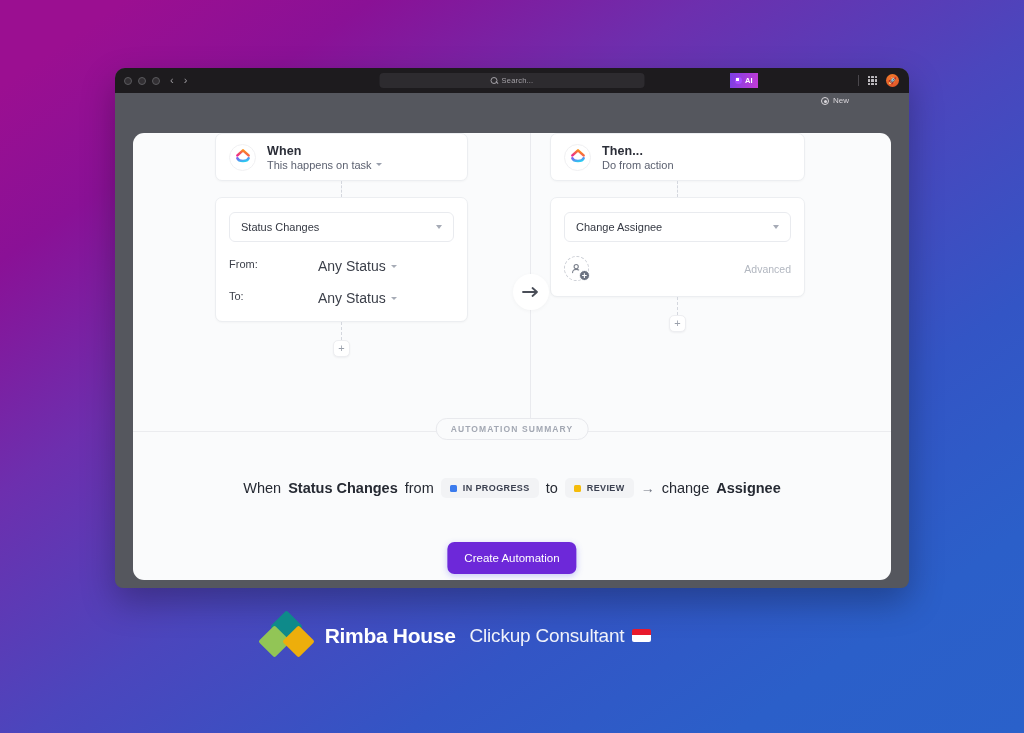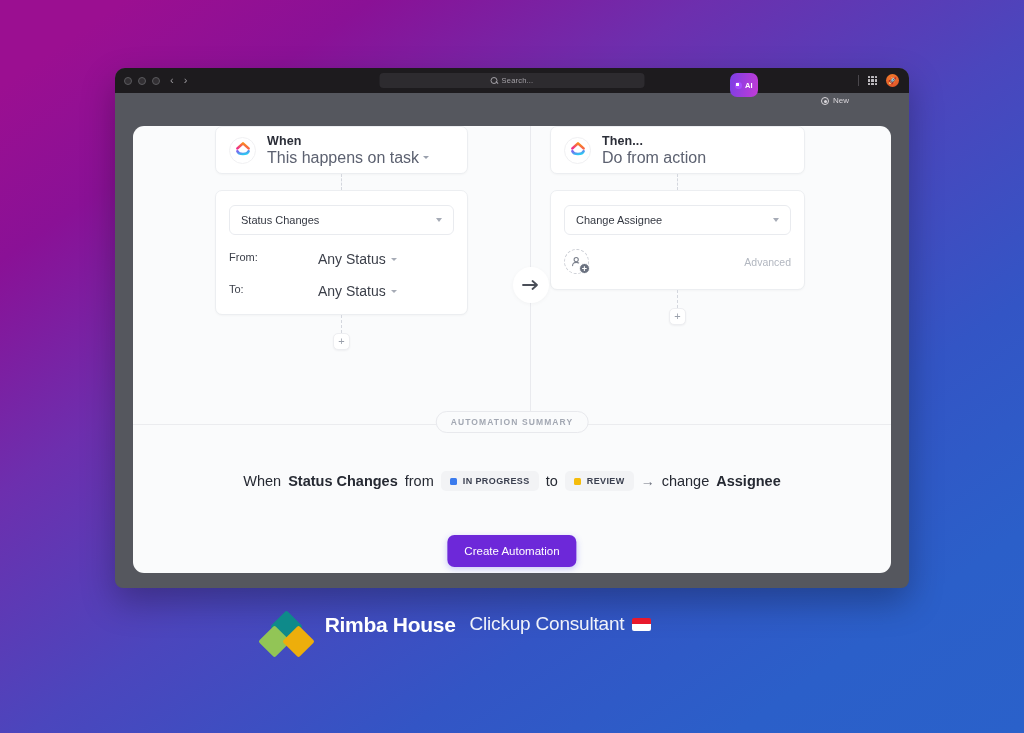--- a/index.html
+++ b/index.html
@@ -59,22 +59,22 @@
     content:""; position:absolute; left:0; top:0;
     width:5px; height:5px; border:1px solid #a3a0a6; border-radius:50%;
   }
   #searchbar .sicon::after {
     content:""; position:absolute; left:4.5px; top:4.5px;
     width:3px; height:1px; background:#a3a0a6; transform:rotate(45deg);
   }
   #searchbar .stext { color: #a3a0a6; font-size: 7.5px; letter-spacing: .2px; }
   #ai-chip {
     position: absolute; left: 615px; top: 5px;
-    height: 24px; padding: 0 5px;
-    border-radius: 7px;
+    height: 15px; padding: 0 5px;
+    border-radius: 0;
     background: linear-gradient(100deg,#7b3fe4,#c33bd6);
     display: flex; align-items: center; gap: 3px;
   }
   #ai-chip .aidot {
     width: 7px; height: 7px; border-radius: 50%;
     background: radial-gradient(circle at 35% 35%, #fff 0 28%, #a64bff 30% 100%);
   }
   #ai-chip .ailabel { color: #fff; font-size: 7.5px; font-weight: bold; }
   #tb-right {
     position: absolute; right: 10px; top: 0; height: 25px;
@@ -98,21 +98,21 @@
   .grid9 i { background:#bfbcc1; border-radius:.5px; }
   .avatar {
     width: 13px; height: 13px; border-radius: 50%;
     background: linear-gradient(160deg,#f47b2a,#e0532a);
     display:flex; align-items:center; justify-content:center;
     font-size: 7px;
   }
 
   
   #content {
-    position: absolute; left: 18px; top: 58px;
+    position: absolute; left: 18px; top: 65px;
     width: 758px; height: 447px;
     background: #fafbfc;
     border-radius: 11px;
     overflow: hidden;
   }
   #builder {
     position: relative;
     height: 298px;
   }
   #vdivider {
@@ -145,21 +145,21 @@
   }
   .cu-logo {
     width: 27px; height: 27px; border-radius: 50%;
     background: #fff;
     border: 1px solid #f0f0f2;
     display:flex; align-items:center; justify-content:center;
     flex: 0 0 auto;
   }
   .header-texts { display:flex; flex-direction:column; gap:1px; }
   .header-title { font-size: 12.5px; font-weight: bold; color: #2b2e38; letter-spacing: .1px; }
-  .header-sub { font-size: 16px; color: #5c6170; display:flex; align-items:center; gap:4px; }
+  .header-sub { font-size: 11px; color: #5c6170; display:flex; align-items:center; gap:4px; }
   .caret {
     display:inline-block; width:0;height:0;
     border-left:3px solid transparent; border-right:3px solid transparent;
     border-top:3.5px solid #9aa0ad;
   }
 
   .connector {
     width: 1px;
     margin: 0 auto;
     border-left: 1px dashed #d4d7de;
@@ -270,21 +270,21 @@
     padding: 10px 17px;
     font-size: 11.5px;
     font-family: "Liberation Sans", sans-serif;
     cursor: pointer;
     box-shadow: 0 2px 6px rgba(91,91,239,.3);
   }
 
   
   #brand {
     position: absolute; left: 0; top: 613px; width: 912px;
-    display: flex; align-items: flex-start; justify-content: center; gap: 14px;
+    display: flex; align-items: center; justify-content: center; gap: 14px;
   }
   #brand-logo { width: 50px; height: 45px; position: relative; }
   .diamond { position: absolute; width: 23px; height: 23px; transform: rotate(45deg); border-radius: 2px; }
   #d-teal   { left: 14px; top: 2px;  background: #0e8a8a; }
   #d-green  { left: 2px;  top: 17px; background: #92c556; }
   #d-orange { left: 26px; top: 17px; background: #edae0b; }
   #brand-name { color:#fff; font-size: 21px; font-weight: bold; letter-spacing: -.3px; }
   #brand-tag { color:#f0f2fa; font-size: 19px; letter-spacing: -.2px; display:flex; align-items:center; gap:8px; }
   #flag {
     display:inline-block; width: 19px; height: 13px; border-radius: 2px;

